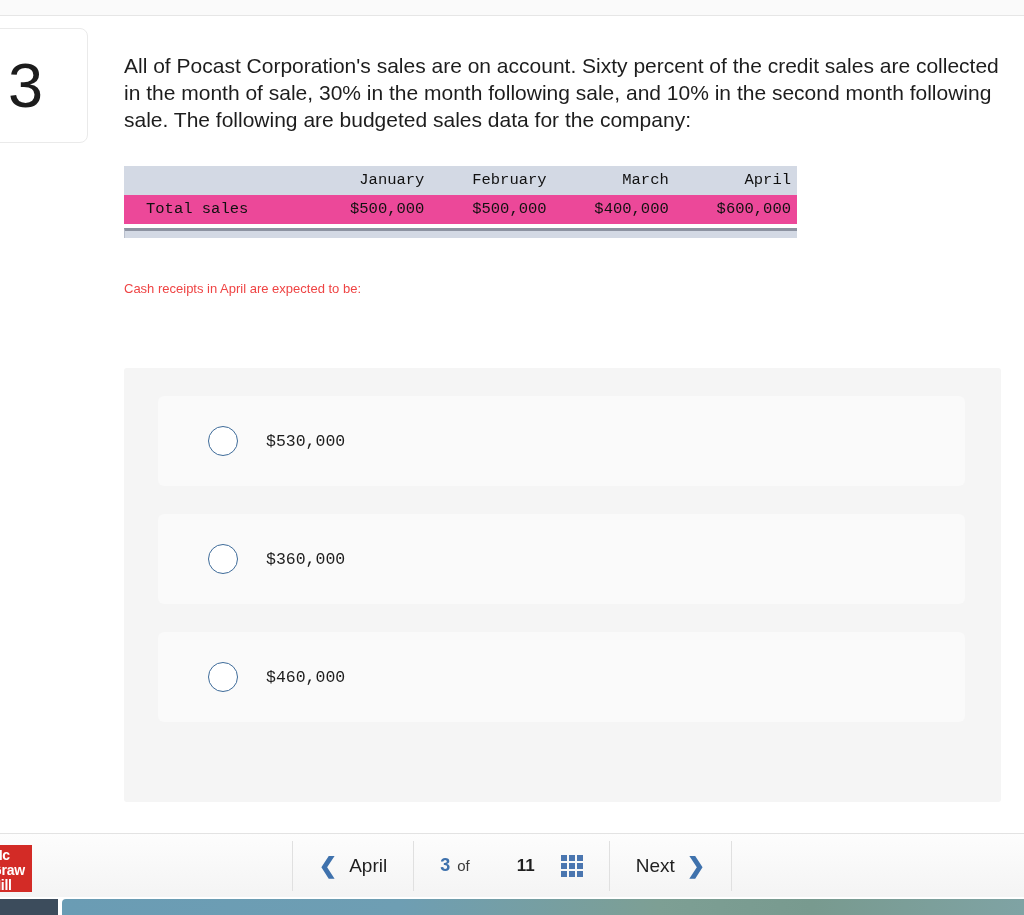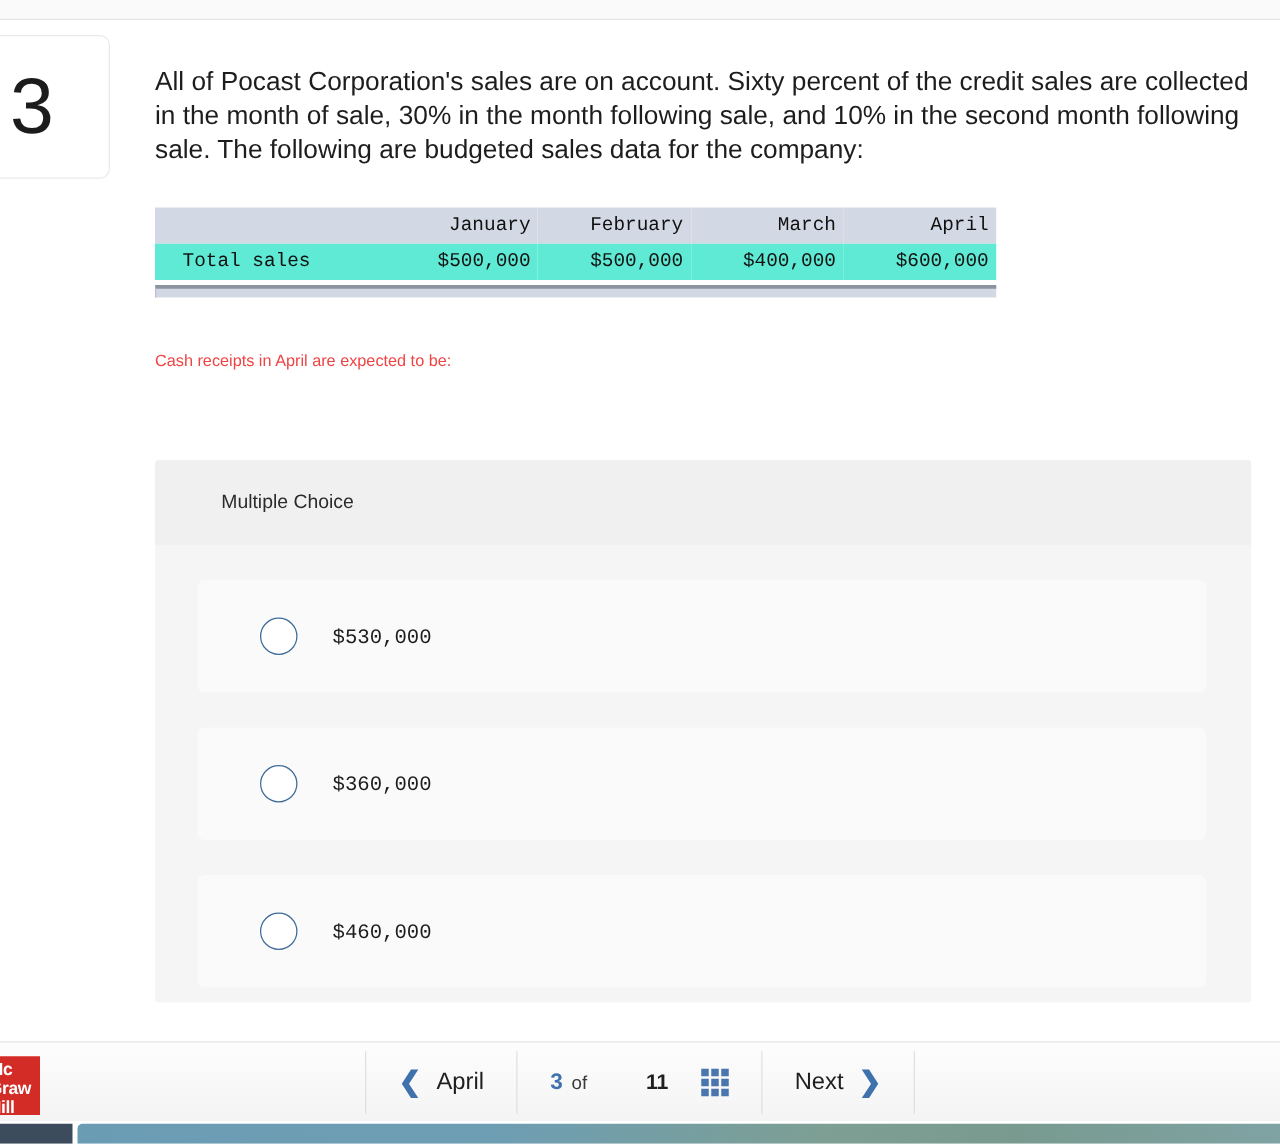--- a/index.html
+++ b/index.html
@@ -73,21 +73,21 @@
   .data-table thead th {
     background: #d3d9e4;
     font-weight: 400;
     text-align: right;
     padding: 5px 6px 6px 6px;
     height: 27px;
     white-space: nowrap;
   }
   .data-table thead th.corner { text-align: left; }
   .data-table tbody td {
-    background: #5eead4;
+    background: #ec4899;
     text-align: right;
     padding: 5px 6px 6px 6px;
     height: 29px;
     white-space: nowrap;
   }
   .data-table tbody td.rowhdr {
     text-align: left;
     padding-left: 22px;
   }
   .table-footline {
@@ -288,23 +288,20 @@
         <td>$400,000</td>
         <td>$600,000</td>
       </tr>
     </tbody>
   </table>
   <div class="table-footline"></div>
 
   <div class="prompt">Cash receipts in April are expected to be:</div>
 
   <div class="answer-panel">
-    <div class="answer-panel-header">
-      <span class="label">Multiple Choice</span>
-    </div>
 
     <div class="options">
       <div class="option-row">
         <span class="radio"></span>
         <span class="option-text">$530,000</span>
       </div>
       <div class="option-gap"></div>
       <div class="option-row">
         <span class="radio"></span>
         <span class="option-text">$360,000</span>

